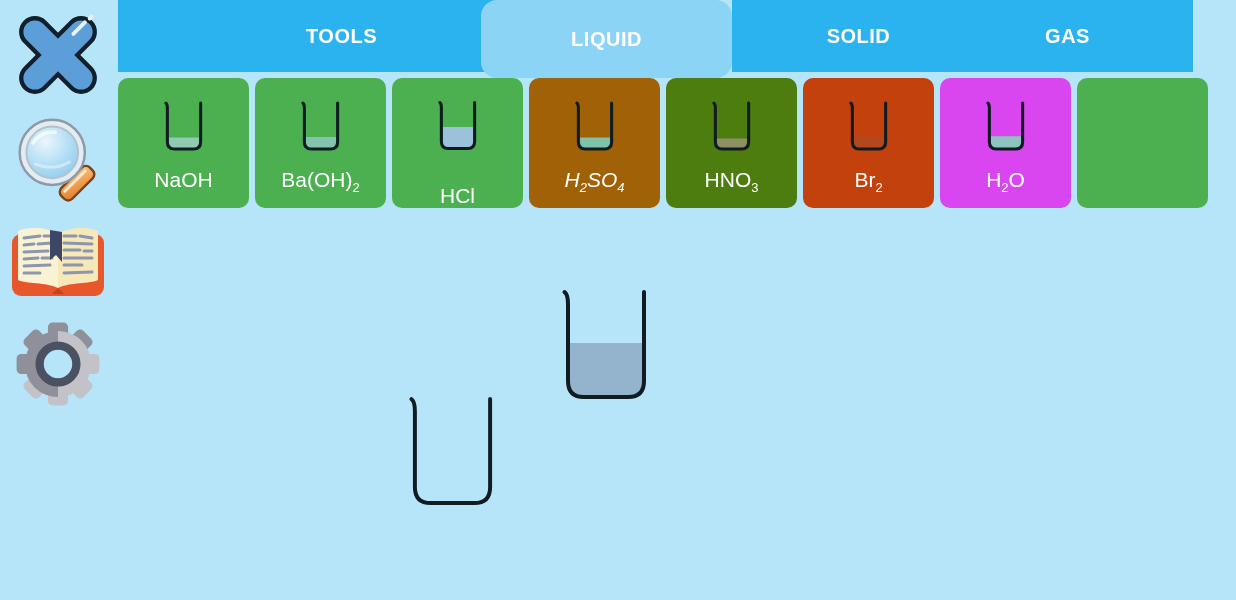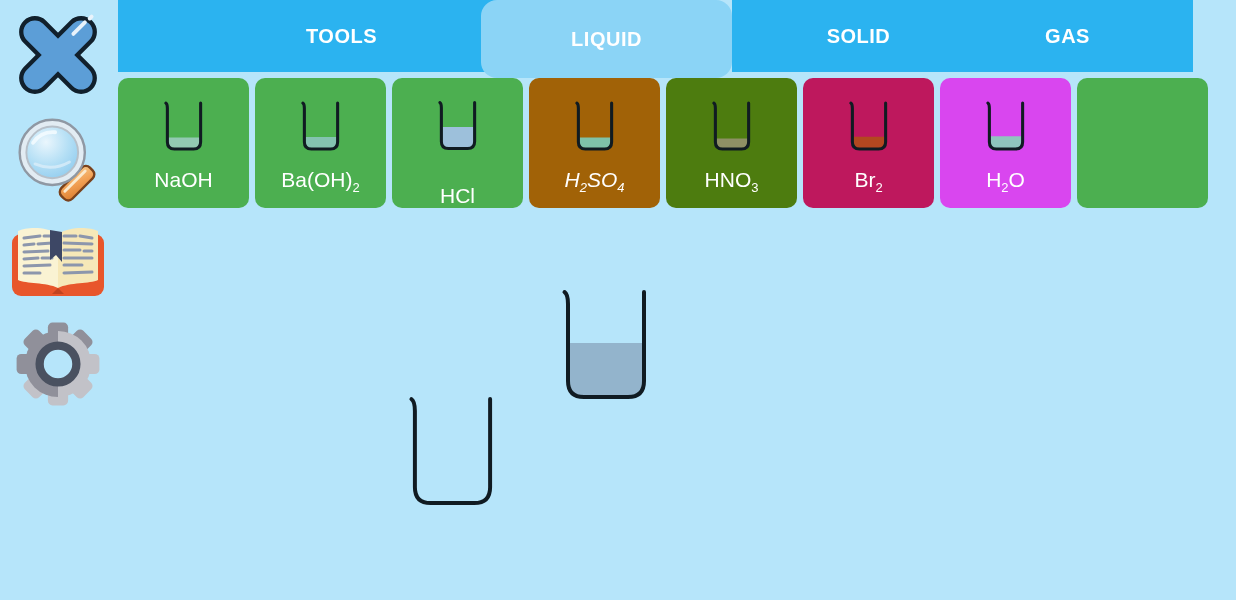--- a/index.html
+++ b/index.html
@@ -189,21 +189,21 @@
         </svg>
         <div class="card-label">H<sub>2</sub>SO<sub>4</sub></div>
       </div>
       <div class="card" style="background: #4d7c0f;">
         <svg width="42" height="57" viewBox="0 0 96 118">
           <path d="M 12,84.08 L 84,84.08 L 84,92 Q 84,106 71,106 L 25,106 Q 12,106 12,92 Z" fill="#8e9065"></path>
           <path d="M 6.5,3 C 9.5,5 10,9 10,15 L 10,92 Q 10,108 26,108 L 70,108 Q 86,108 86,92 L 86,3" fill="none" stroke="#101b22" stroke-width="7" stroke-linecap="round"></path>
         </svg>
         <div class="card-label">HNO<sub>3</sub></div>
       </div>
-      <div class="card" style="background: #be185d;">
+      <div class="card" style="background: #c2410c;">
         <svg width="42" height="57" viewBox="0 0 96 118">
           <path d="M 12,79.92 L 84,79.92 L 84,92 Q 84,106 71,106 L 25,106 Q 12,106 12,92 Z" fill="#b34720"></path>
           <path d="M 6.5,3 C 9.5,5 10,9 10,15 L 10,92 Q 10,108 26,108 L 70,108 Q 86,108 86,92 L 86,3" fill="none" stroke="#101b22" stroke-width="7" stroke-linecap="round"></path>
         </svg>
         <div class="card-label">Br<sub>2</sub></div>
       </div>
       <div class="card" style="background: #d946ef;">
         <svg width="42" height="57" viewBox="0 0 96 118">
           <path d="M 12,78.88 L 84,78.88 L 84,92 Q 84,106 71,106 L 25,106 Q 12,106 12,92 Z" fill="#8fc4be"></path>
           <path d="M 6.5,3 C 9.5,5 10,9 10,15 L 10,92 Q 10,108 26,108 L 70,108 Q 86,108 86,92 L 86,3" fill="none" stroke="#101b22" stroke-width="7" stroke-linecap="round"></path>

